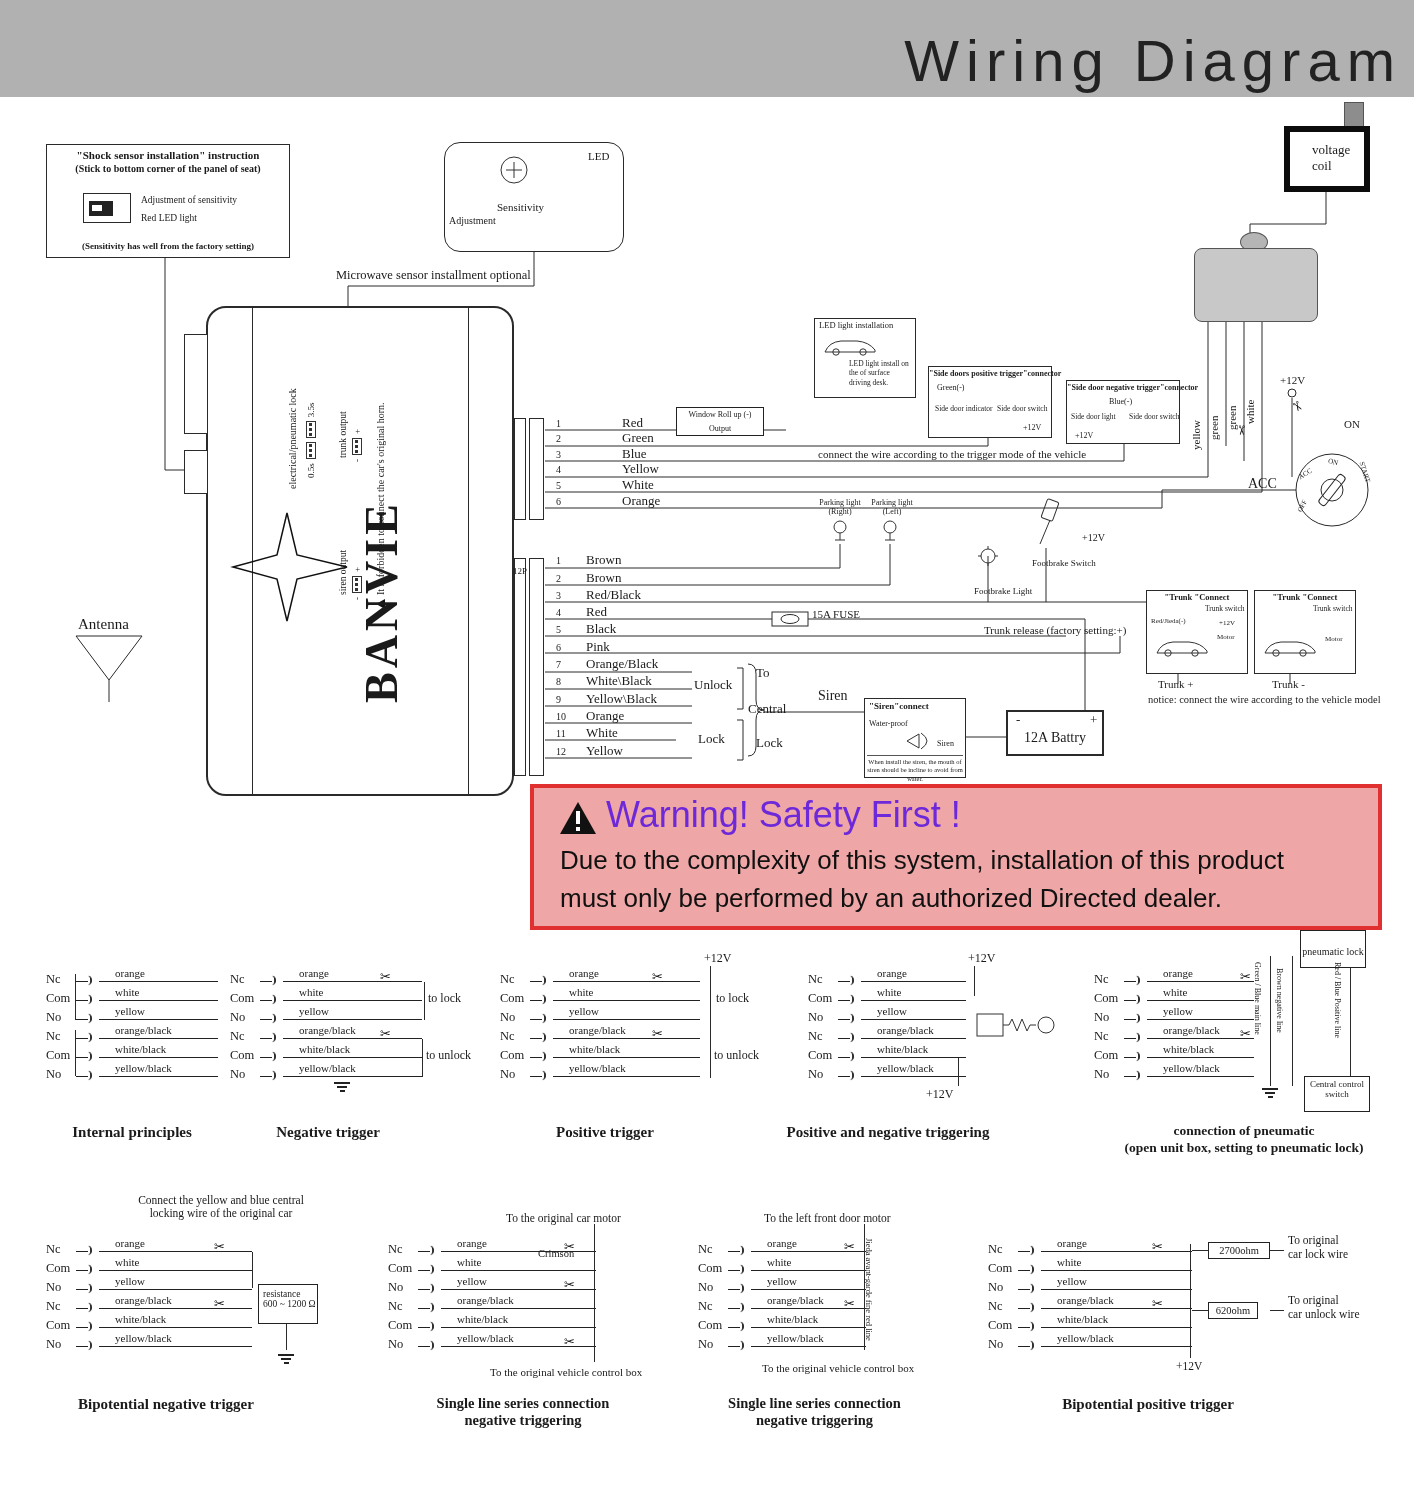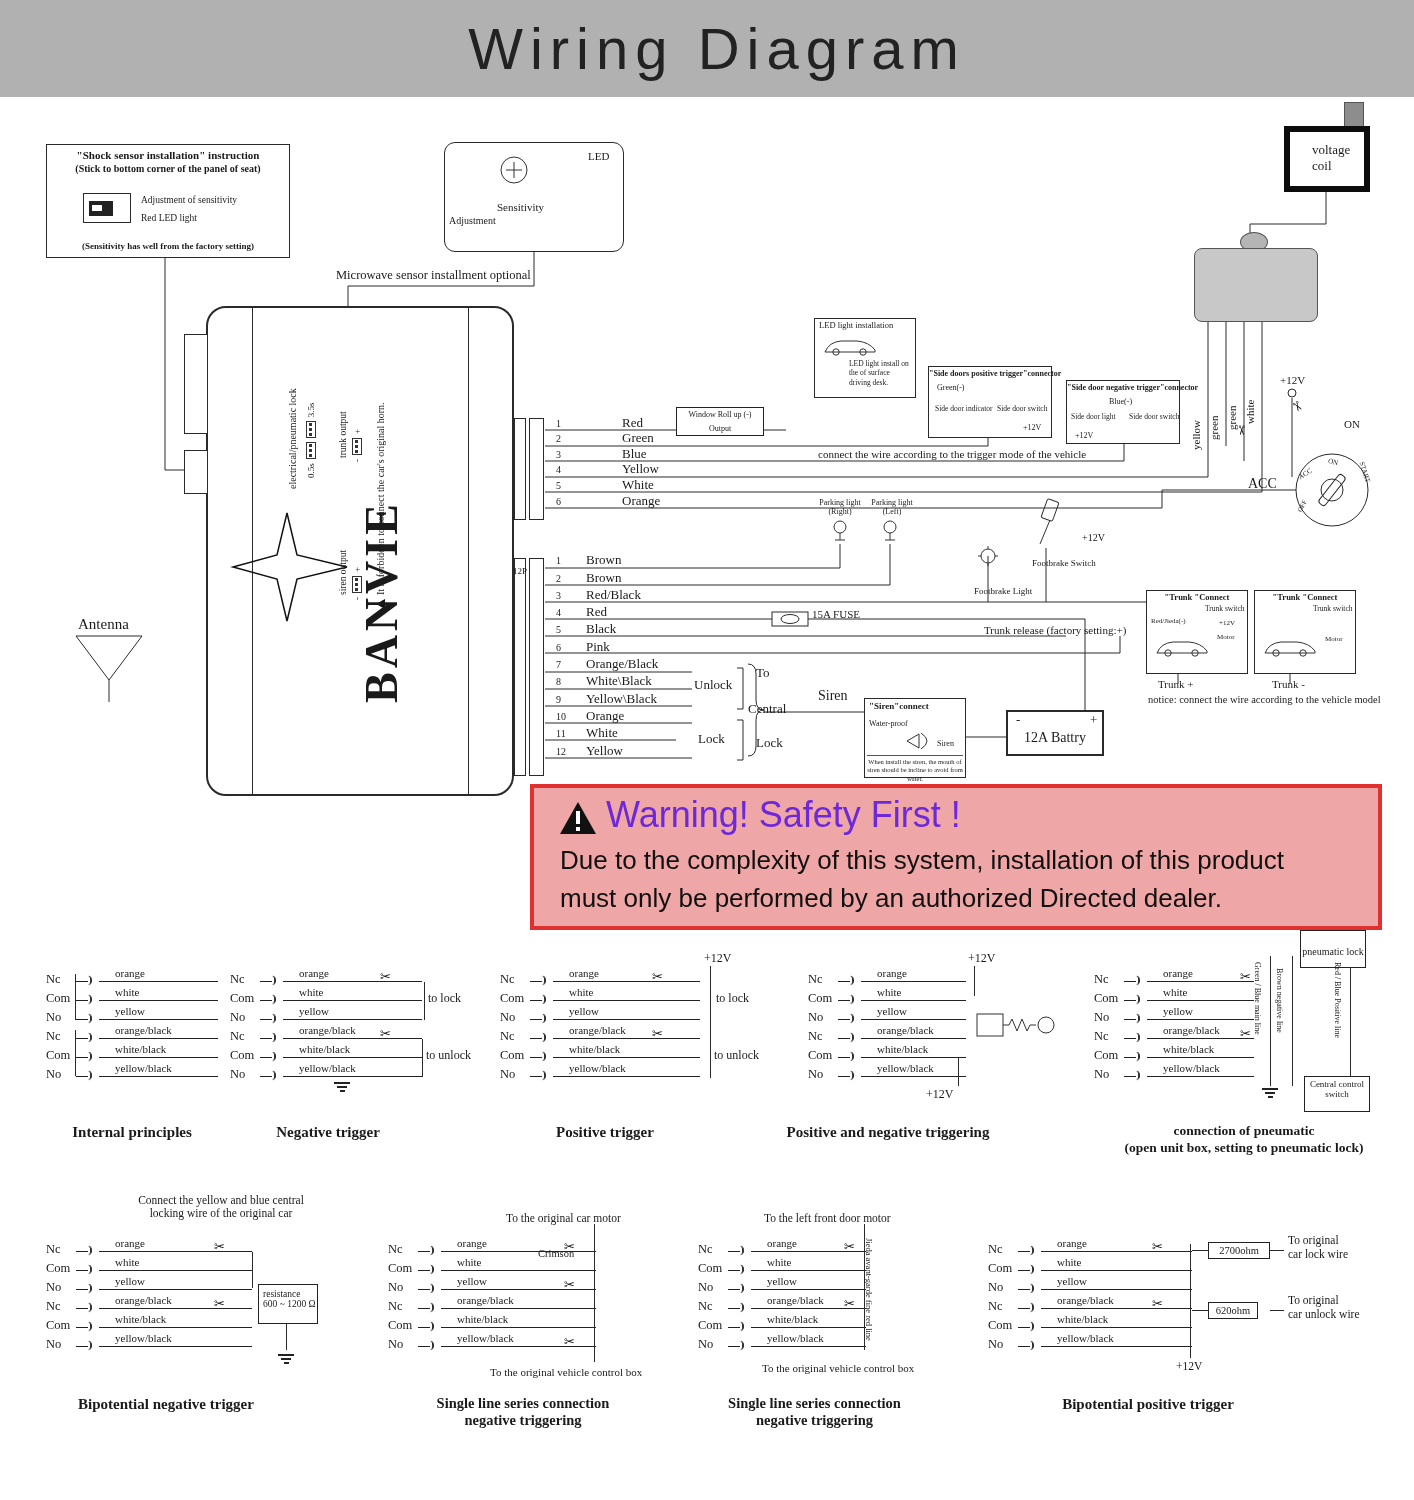--- a/index.html
+++ b/index.html
@@ -7,21 +7,21 @@
   .t{position:absolute;white-space:nowrap;line-height:1.15;}
   .sans{font-family:"Liberation Sans",sans-serif;}
   .b{font-weight:bold;}
   .c{text-align:center;}
   .box{position:absolute;border:1px solid #2a2a2a;background:#fff;box-sizing:border-box;}
   .vl{position:absolute;width:1px;background:#2a2a2a;}
   .hl{position:absolute;height:1px;background:#2a2a2a;}
   .rot{position:absolute;transform:rotate(-90deg);transform-origin:left bottom;white-space:nowrap;display:flex;align-items:center;gap:4px;}
   .rotcw{position:absolute;transform:rotate(90deg);transform-origin:left top;white-space:nowrap;}
   header{position:absolute;left:0;top:0;width:1414px;height:97px;background:#b1b1b1;}
-  header h1{margin:0;text-align:center;line-height:97px;font-size:58px;font-weight:500;letter-spacing:7px;color:#222;font-family:"Liberation Sans",sans-serif;padding-left:20px;}
+  header h1{margin:12px;text-align:right;line-height:97px;font-size:58px;font-weight:500;letter-spacing:7px;color:#222;font-family:"Liberation Sans",sans-serif;padding-left:20px;}
   .jumper{display:inline-block;width:15px;height:8px;border:1px solid #333;position:relative;background:#fff;}
   .jumper i{position:absolute;top:2px;width:3px;height:3px;background:#333;}
   .jumper i:nth-child(1){left:1px}.jumper i:nth-child(2){left:6px}.jumper i:nth-child(3){left:11px}
   .scissors{position:absolute;font-size:13px;color:#111;line-height:1;font-family:"DejaVu Sans",sans-serif;}
   .scissors::before{content:"\2702";}
   .ground{position:absolute;width:16px;}
   .ground i{display:block;height:2px;background:#222;margin:2px auto 0;}
   .ground i:nth-child(1){width:16px}.ground i:nth-child(2){width:10px}.ground i:nth-child(3){width:5px}
   .hrows{position:absolute;display:flex;flex-direction:column;}
   .hrow{display:flex;align-items:flex-end;}
@@ -116,21 +116,21 @@
     <div class="t b c" style="left:0;top:18px;width:242px;font-size:10px">(Stick to bottom corner of the panel of seat)</div>
     <div class="box" style="left:36px;top:48px;width:48px;height:30px">
       <div style="position:absolute;left:5px;top:7px;width:24px;height:15px;background:#222"></div>
       <div style="position:absolute;left:8px;top:11px;width:10px;height:6px;background:#fff"></div>
     </div>
     <div class="t" style="left:94px;top:50px;font-size:9.5px">Adjustment of sensitivity</div>
     <div class="t" style="left:94px;top:68px;font-size:9.5px">Red LED light</div>
     <div class="t b c" style="left:0;top:96px;width:242px;font-size:9px">(Sensitivity has well from the factory setting)</div>
   </div>
 
-  <div class="box" style="left:444px;top:142px;width:180px;height:110px;border-radius:11px">
+  <div class="box" style="left:444px;top:142px;width:180px;height:110px;border-radius:16px">
     <svg width="34" height="34" style="left:52px;top:10px">
       <circle cx="17" cy="17" r="13" stroke="#333" fill="none"></circle>
       <path d="M17,9 V25 M9,17 H25" stroke="#333"></path>
     </svg>
     <div class="t" style="left:52px;top:58px;font-size:11px">Sensitivity</div>
     <div class="t" style="left:4px;top:72px;font-size:10px">Adjustment</div>
   </div>
   <div class="t" style="left:588px;top:150px;font-size:11px">LED</div>
   <div class="t" style="left:336px;top:268px;font-size:12.5px">Microwave sensor installment optional</div>
 

